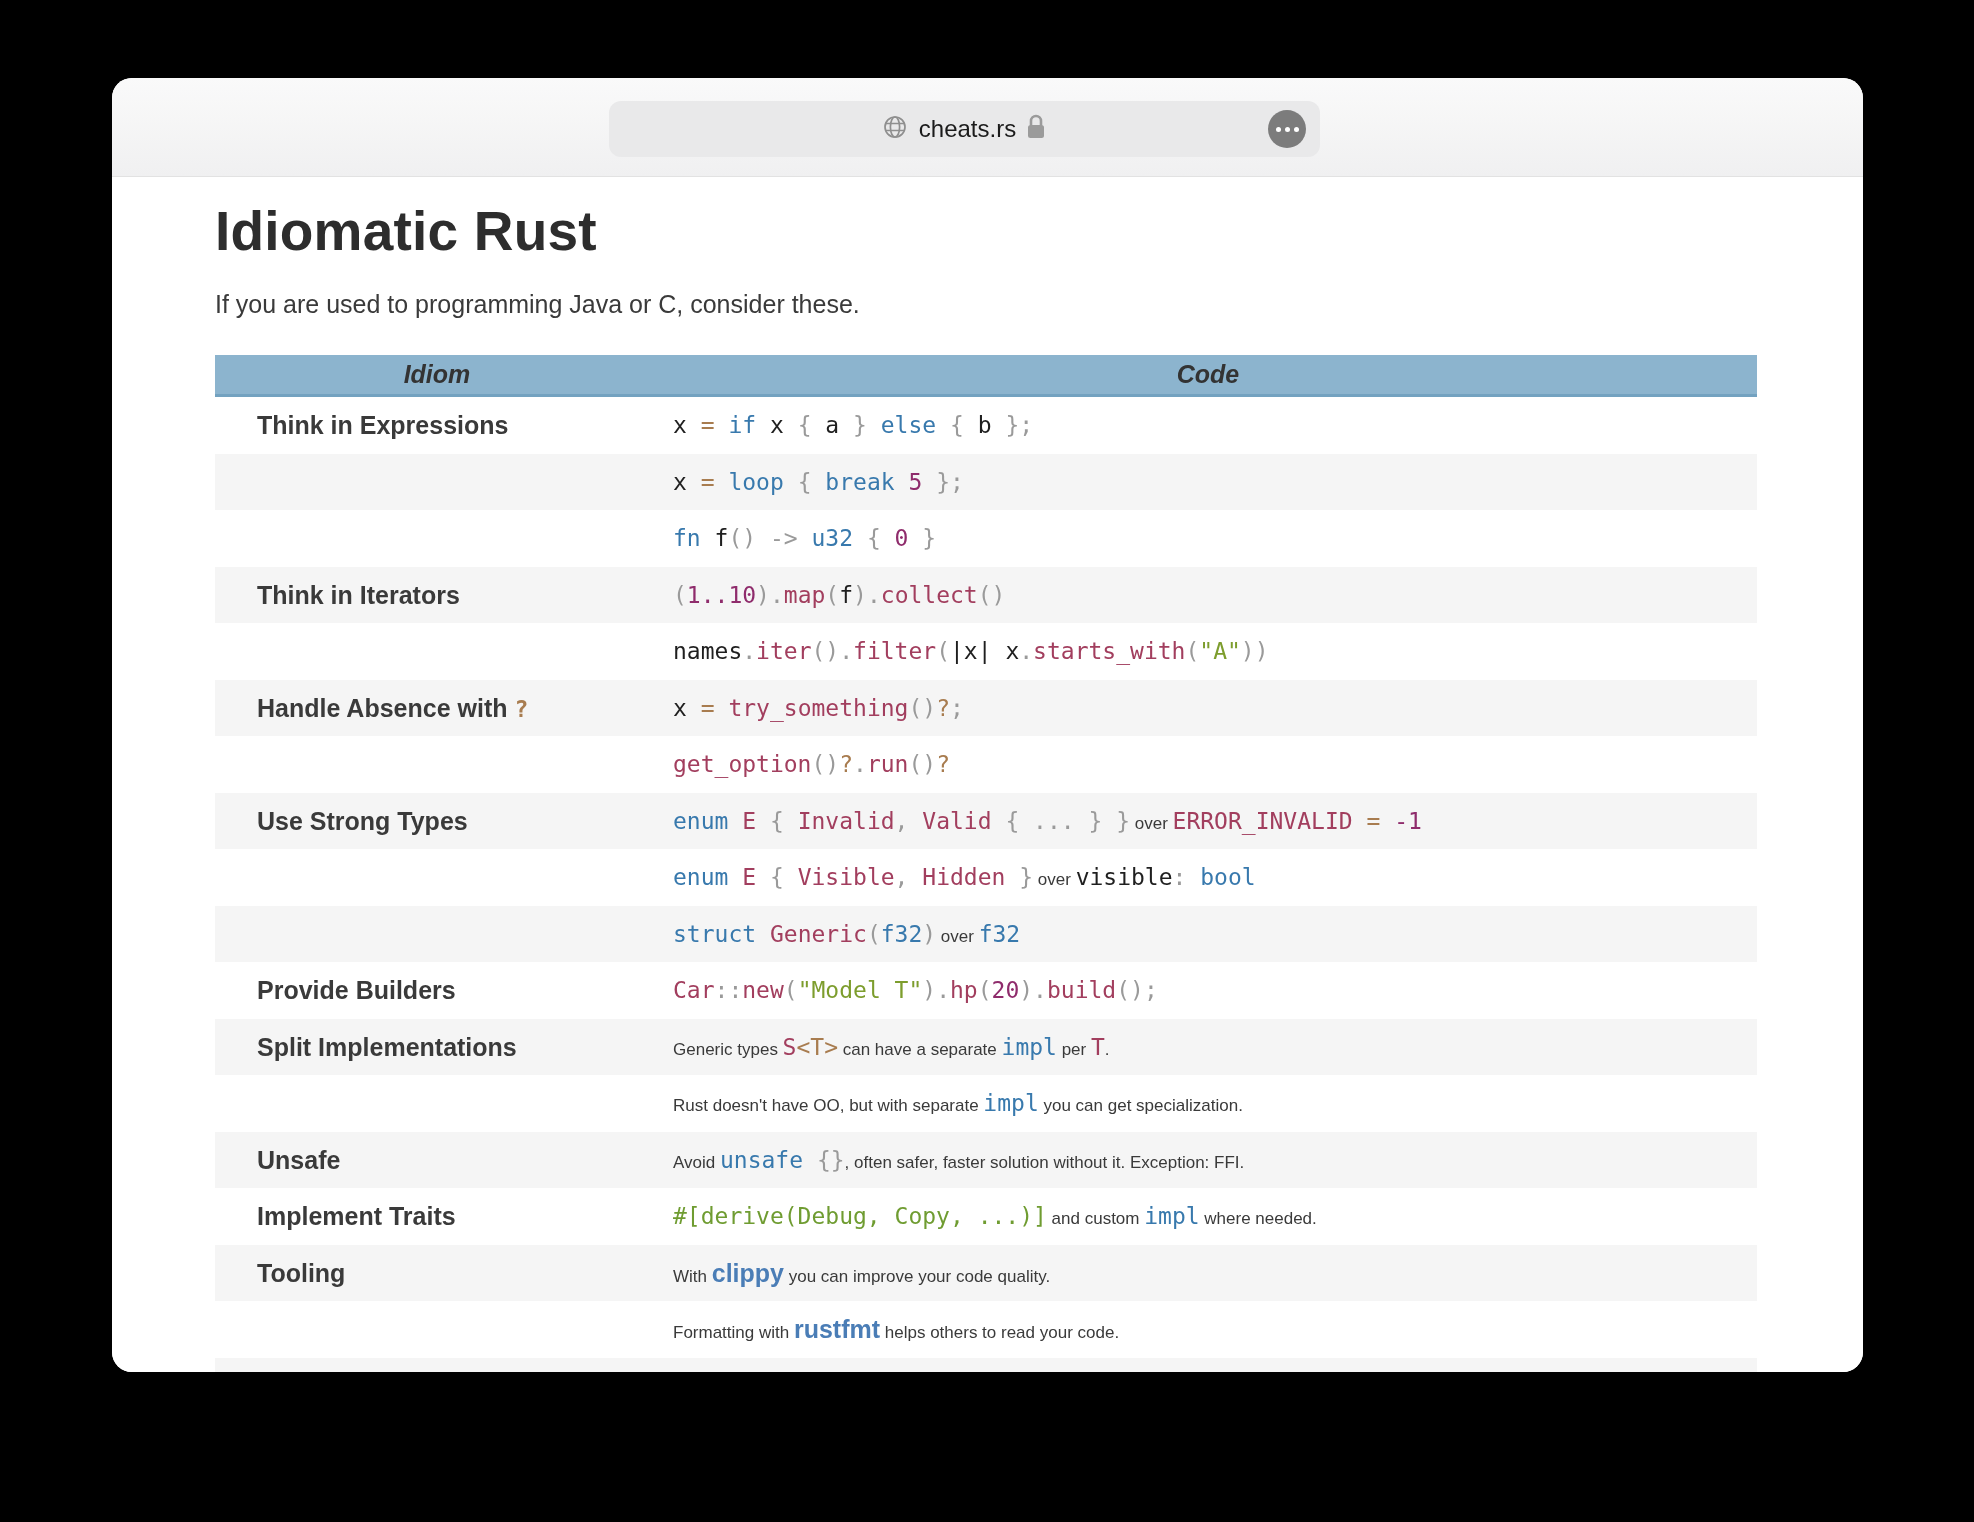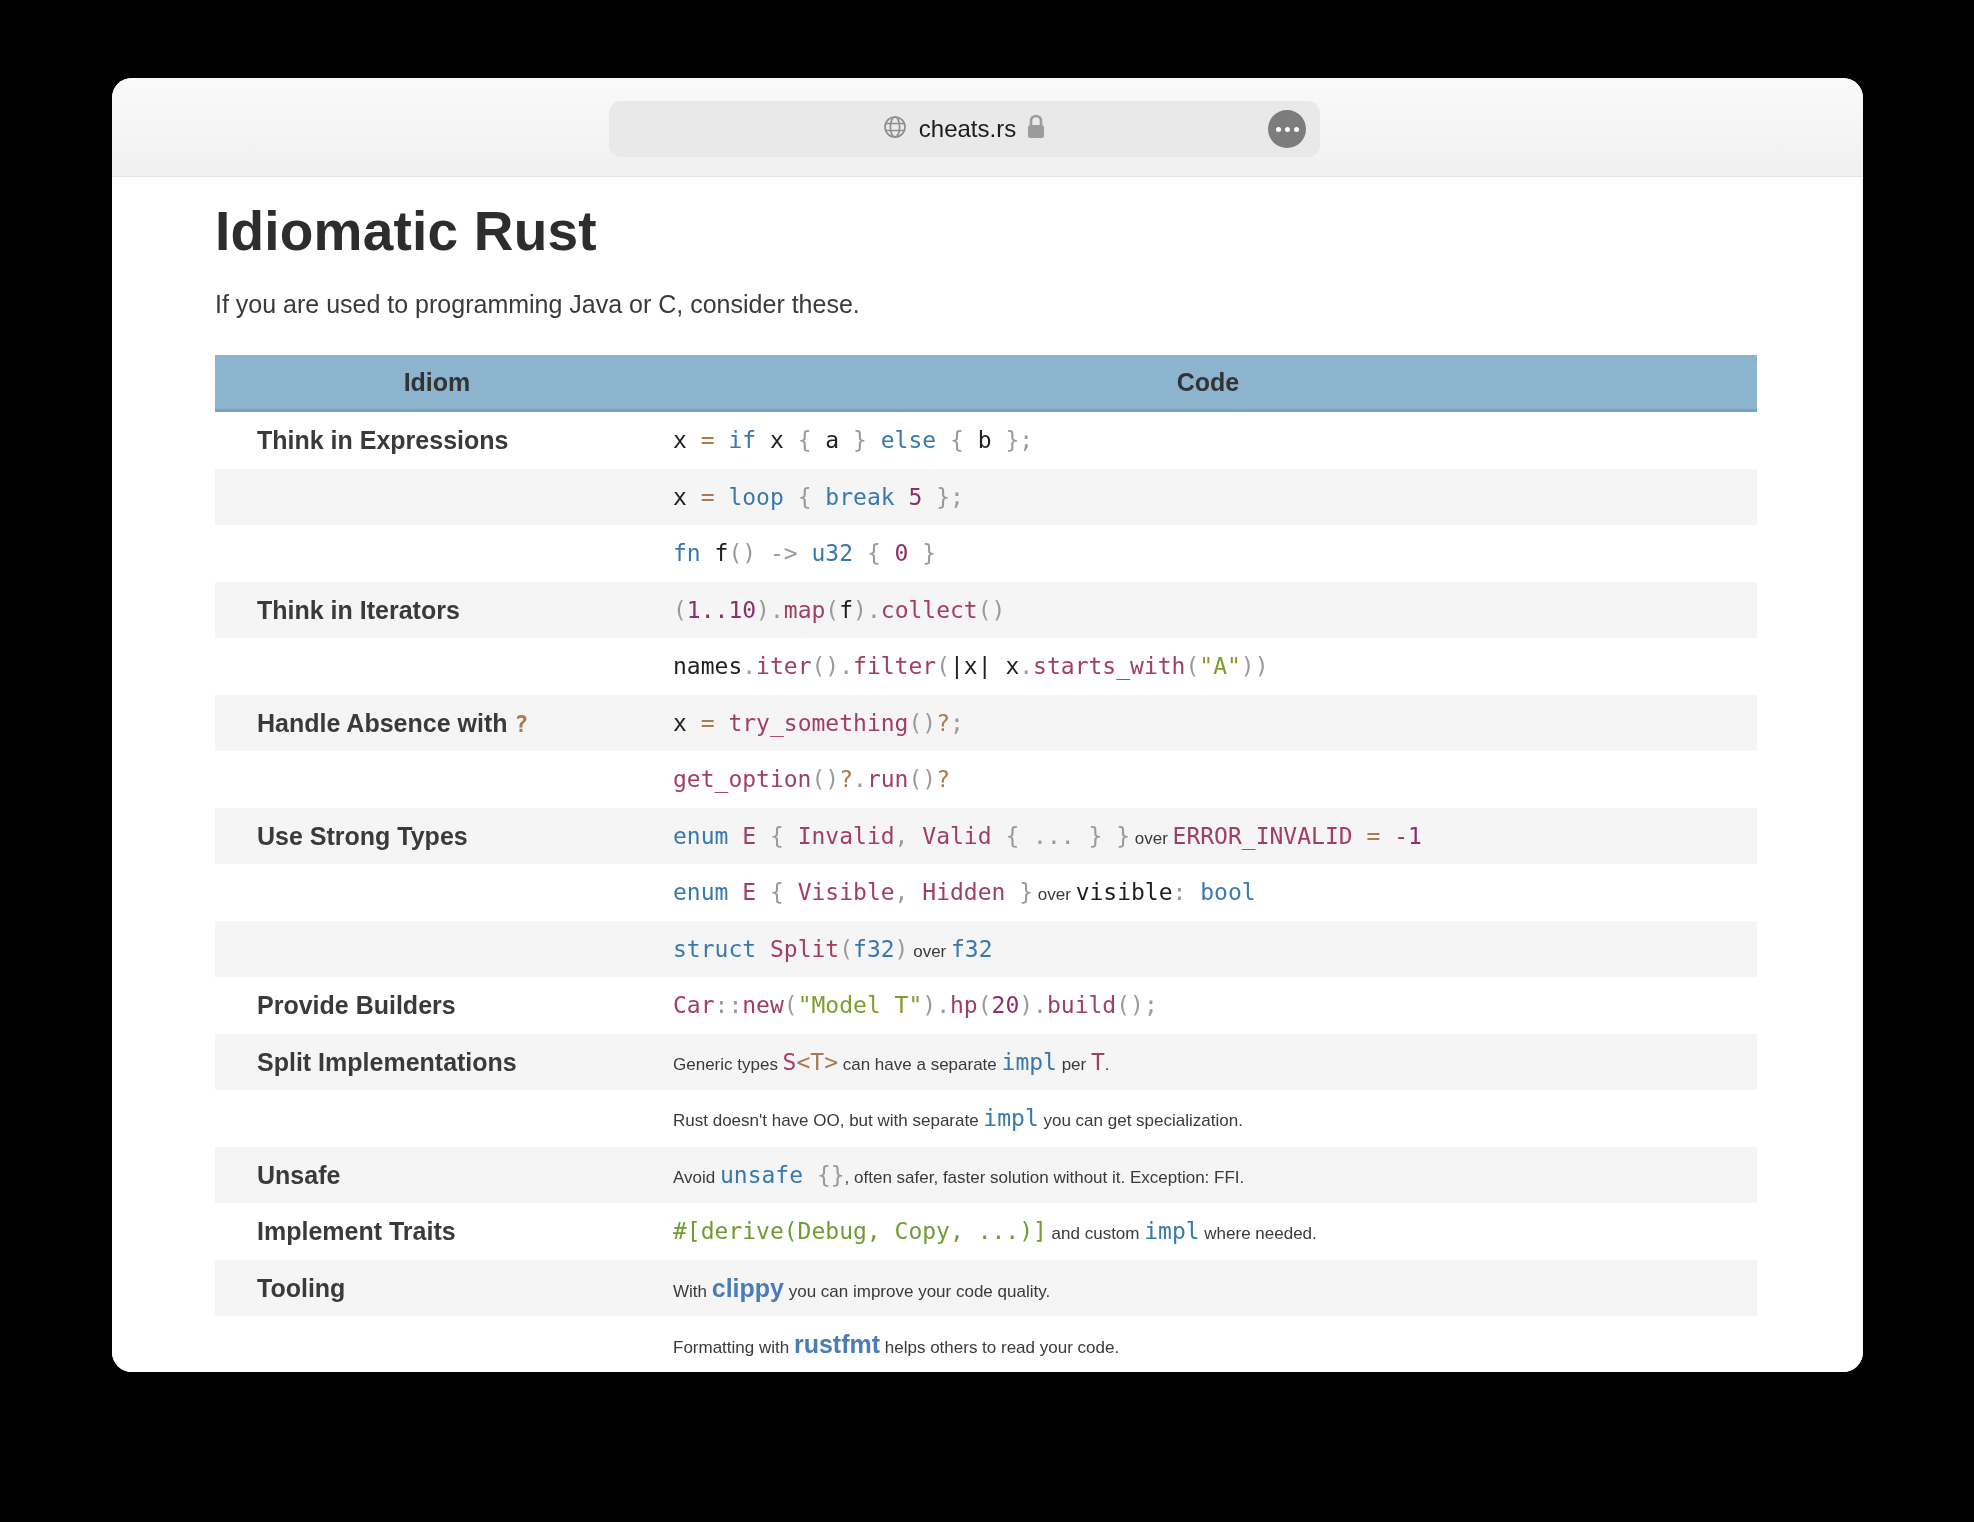--- a/index.html
+++ b/index.html
@@ -35,22 +35,22 @@
   .share-btn { position:absolute; left:1608px; top:106px; }
   .newtab-btn{ position:absolute; left:1681px; top:110px; }
 
   
   .content { position:relative; background:#fff; height:1195px; }
   .page-title { position:absolute; left:103px; top:22px; font-size:55px;
                 font-weight:700; color:#2d2d2d; letter-spacing:.2px; }
   .intro { position:absolute; left:103px; top:113px; font-size:25px; color:#3a3a3a; }
 
   .table { position:absolute; left:103px; top:178px; width:1542px; }
-  .thead { display:flex; height:57px; background:var(--header-bg);
-           border-bottom:3px solid var(--header-border); }
+  .thead { display:flex; height:42px; background:var(--header-bg);
+           border-bottom:3px solid var(--header-border);font-style:italic; }
   .thead .th { font-size:25px; font-weight:700; color:#333;
                display:flex; align-items:center; justify-content:center; }
   .th.th-idiom { width:444px; }
   .th.th-code  { flex:1; }
 
   .trow { display:flex; height:56.5px; background:#fff; }
   .trow.shade { background:var(--row-shade); }
   .cell { white-space:pre; line-height:56.5px; overflow:hidden; }
   .cell.idiom { width:444px; padding-left:42px; }
   .cell.code  { flex:1; padding-left:14px; }
@@ -184,21 +184,21 @@
     <div class="cell code"><span class="c-k">enum </span><span class="c-i">E </span><span class="c-p">{ </span><span class="c-i">Invalid</span><span class="c-p">, </span><span class="c-i">Valid </span><span class="c-p">{ </span><span class="c-p">... </span><span class="c-p">} </span><span class="c-p">}</span><span class="c-t"> over </span><span class="c-i">ERROR_INVALID </span><span class="c-o">= </span><span class="c-n">-1</span></div>
   </div>
 
   <div class="trow">
     <div class="cell idiom"></div>
     <div class="cell code"><span class="c-k">enum </span><span class="c-i">E </span><span class="c-p">{ </span><span class="c-i">Visible</span><span class="c-p">, </span><span class="c-i">Hidden </span><span class="c-p">}</span><span class="c-t"> over </span><span class="c-d">visible</span><span class="c-p">: </span><span class="c-k">bool</span></div>
   </div>
 
   <div class="trow shade">
     <div class="cell idiom"></div>
-    <div class="cell code"><span class="c-k">struct </span><span class="c-i">Split</span><span class="c-p">(</span><span class="c-k">f32</span><span class="c-p">)</span><span class="c-t"> over </span><span class="c-k">f32</span></div>
+    <div class="cell code"><span class="c-k">struct </span><span class="c-i">Generic</span><span class="c-p">(</span><span class="c-k">f32</span><span class="c-p">)</span><span class="c-t"> over </span><span class="c-k">f32</span></div>
   </div>
 
   <div class="trow">
     <div class="cell idiom"><span class="c-b">Provide Builders</span></div>
     <div class="cell code"><span class="c-i">Car</span><span class="c-p">::</span><span class="c-i">new</span><span class="c-p">(</span><span class="c-s">"Model T"</span><span class="c-p">).</span><span class="c-i">hp</span><span class="c-p">(</span><span class="c-n">20</span><span class="c-p">).</span><span class="c-i">build</span><span class="c-p">();</span></div>
   </div>
 
   <div class="trow shade">
     <div class="cell idiom"><span class="c-b">Split Implementations</span></div>
     <div class="cell code"><span class="c-t">Generic types </span><span class="c-i">S</span><span class="c-o">&lt;T&gt;</span><span class="c-t"> can have a separate </span><span class="c-k">impl</span><span class="c-t"> per </span><span class="c-i">T</span><span class="c-t">.</span></div>

